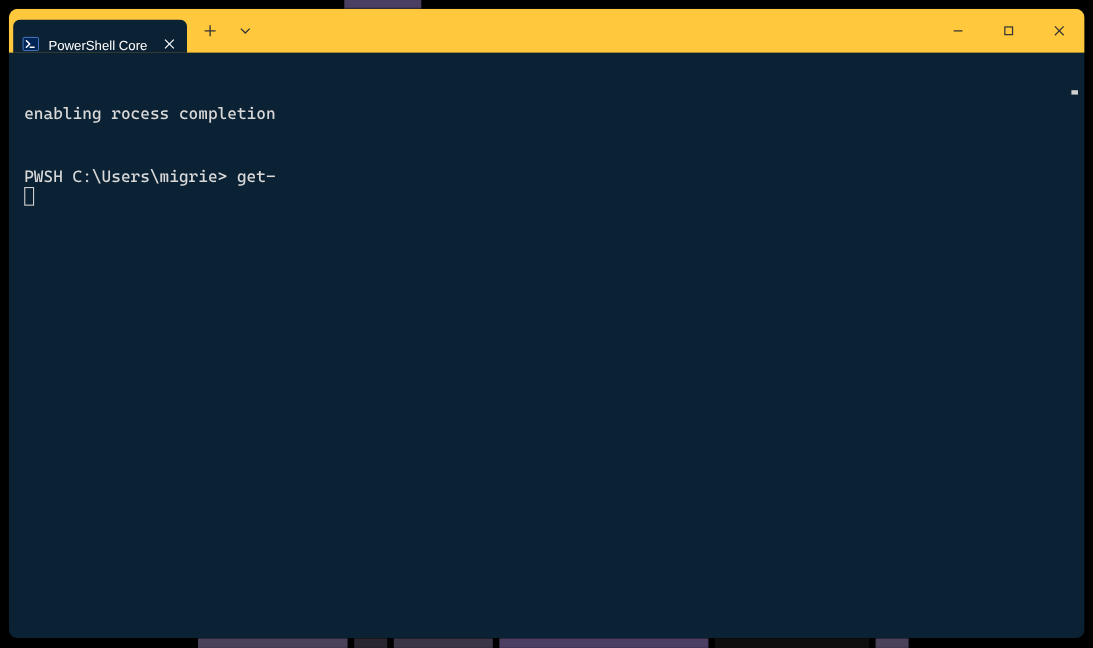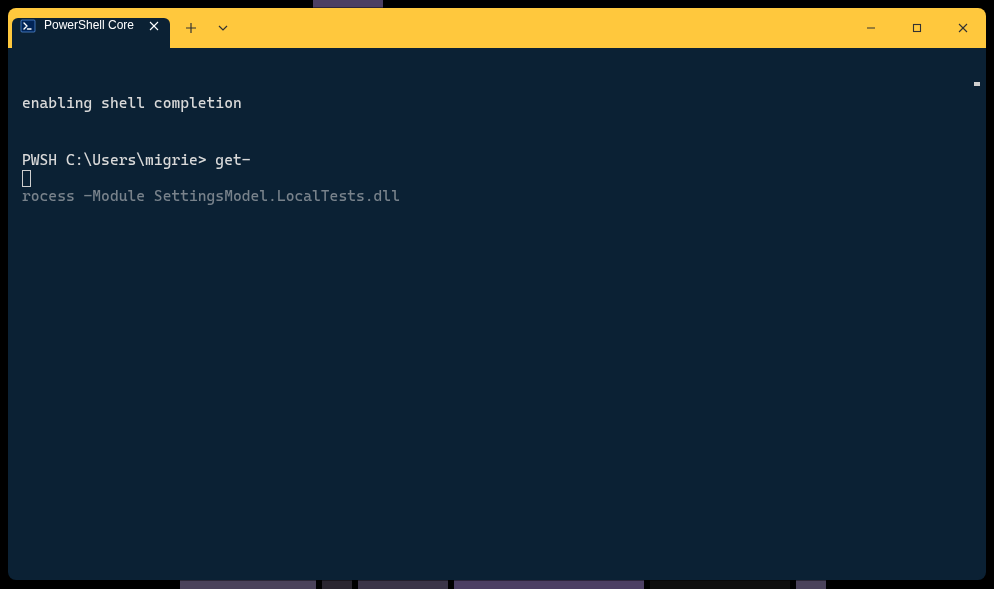--- a/index.html
+++ b/index.html
@@ -60,21 +60,21 @@
     align-items: flex-end;
     position: relative;
   }
 
   .tab {
     margin-left: 4px;
     margin-top: 10px;
     height: 30px;
     background: #0b2134;
     display: flex;
-    align-items: flex-start;
+    align-items: flex-end;
     padding: 0 8px 0 8px;
     border-top-left-radius: 6px;
     border-top-right-radius: 6px;
     color: #fff;
     font-size: 12px;
     gap: 8px;
   }
   .tab .tab-title { white-space: nowrap; }
   .tab .tab-close {
     width: 16px; height: 16px;
@@ -211,18 +211,18 @@
         <svg width="10" height="10" viewBox="0 0 10 10">
           <line x1="1" y1="1" x2="9" y2="9" stroke="#333" stroke-width="1.1"></line>
           <line x1="9" y1="1" x2="1" y2="9" stroke="#333" stroke-width="1.1"></line>
         </svg>
       </div>
     </div>
 
   </div>
 
   <div class="terminal">
-    <span class="line">enabling shell completion</span>
-    <span class="prompt-line"><span class="prompt-typed"><span>PWSH C:\Users\migrie&gt; </span><span>get-</span></span><span class="cursor-box"></span><span class="prompt-suggest">rocess -Module SettingsModel.LocalTests.dll</span></span>
+    <span class="line">enabling rocess completion</span>
+    <span class="prompt-line"><span class="prompt-typed"><span>PWSH C:\Users\migrie&gt; </span><span>get-</span></span><span class="cursor-box"></span></span>
     <div class="scroll-marker"></div>
   </div>
 
 </div>
 
 </body></html>

